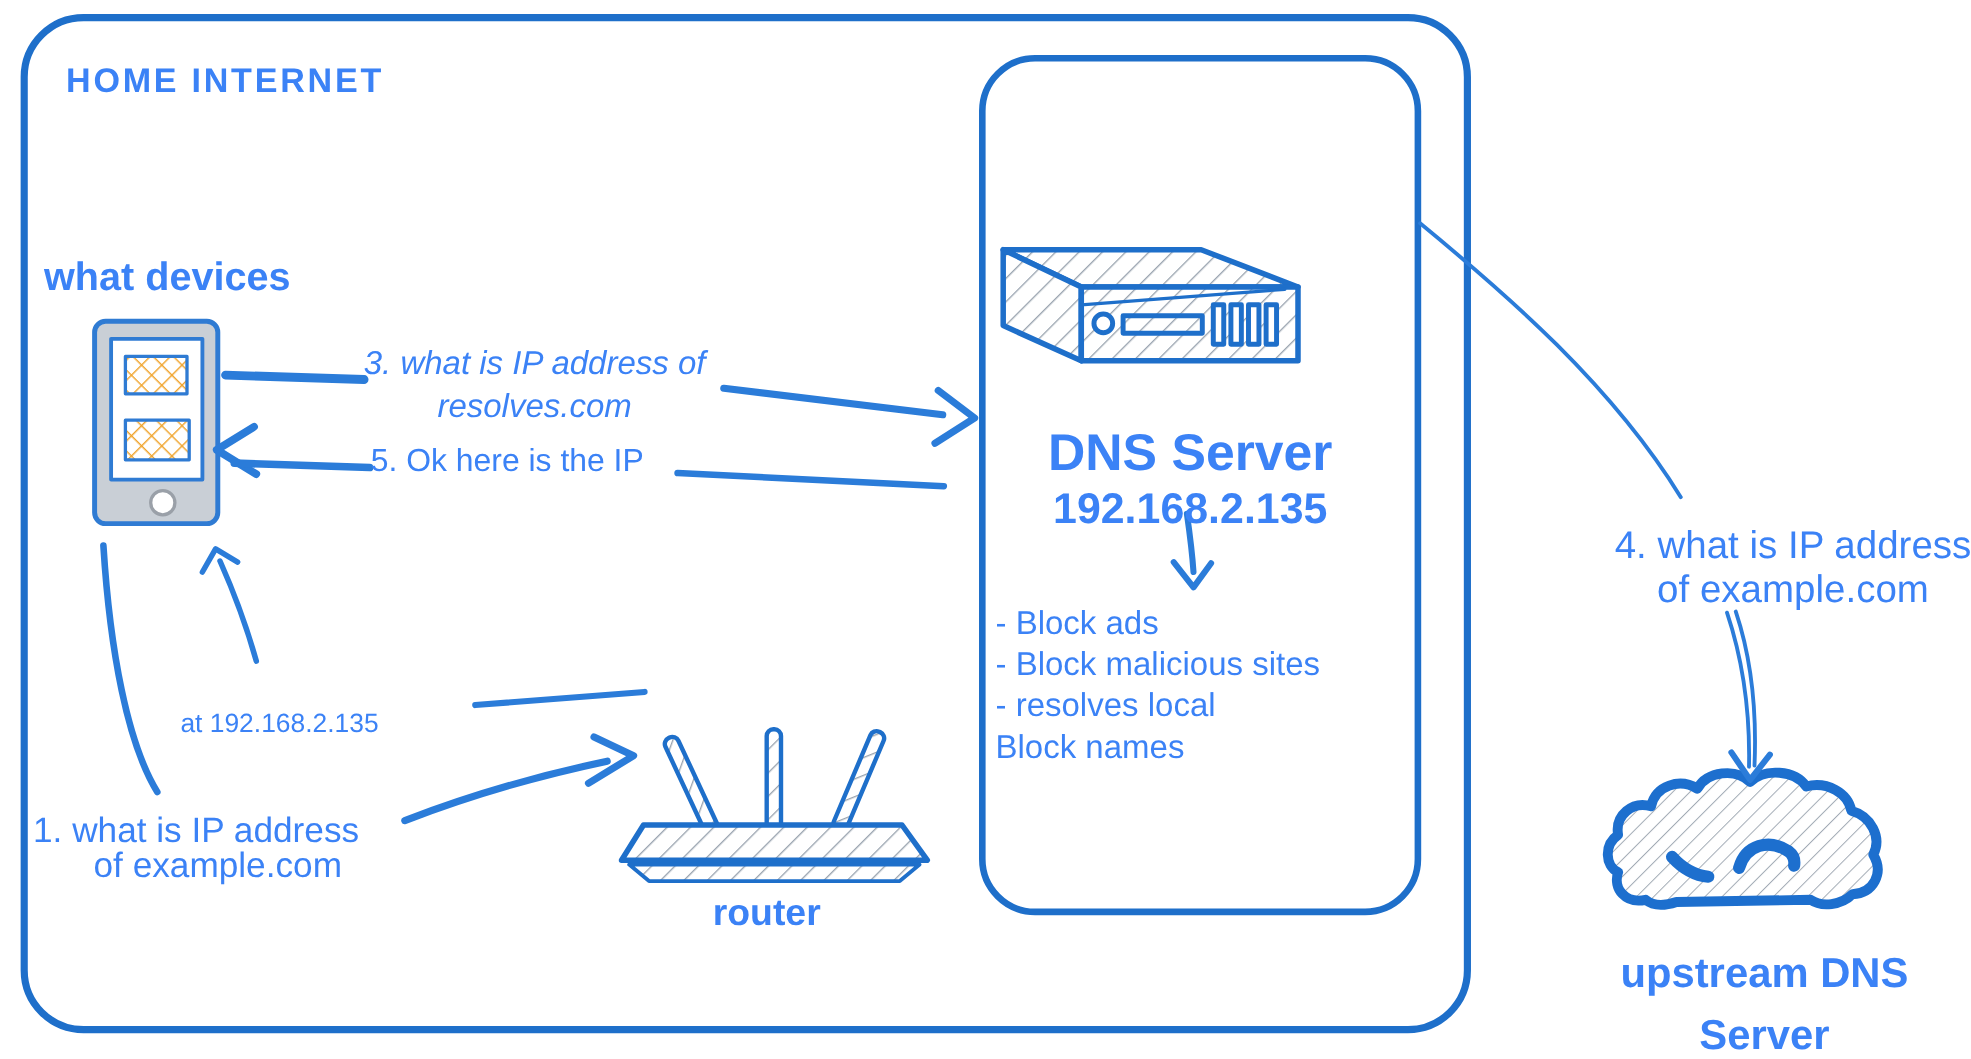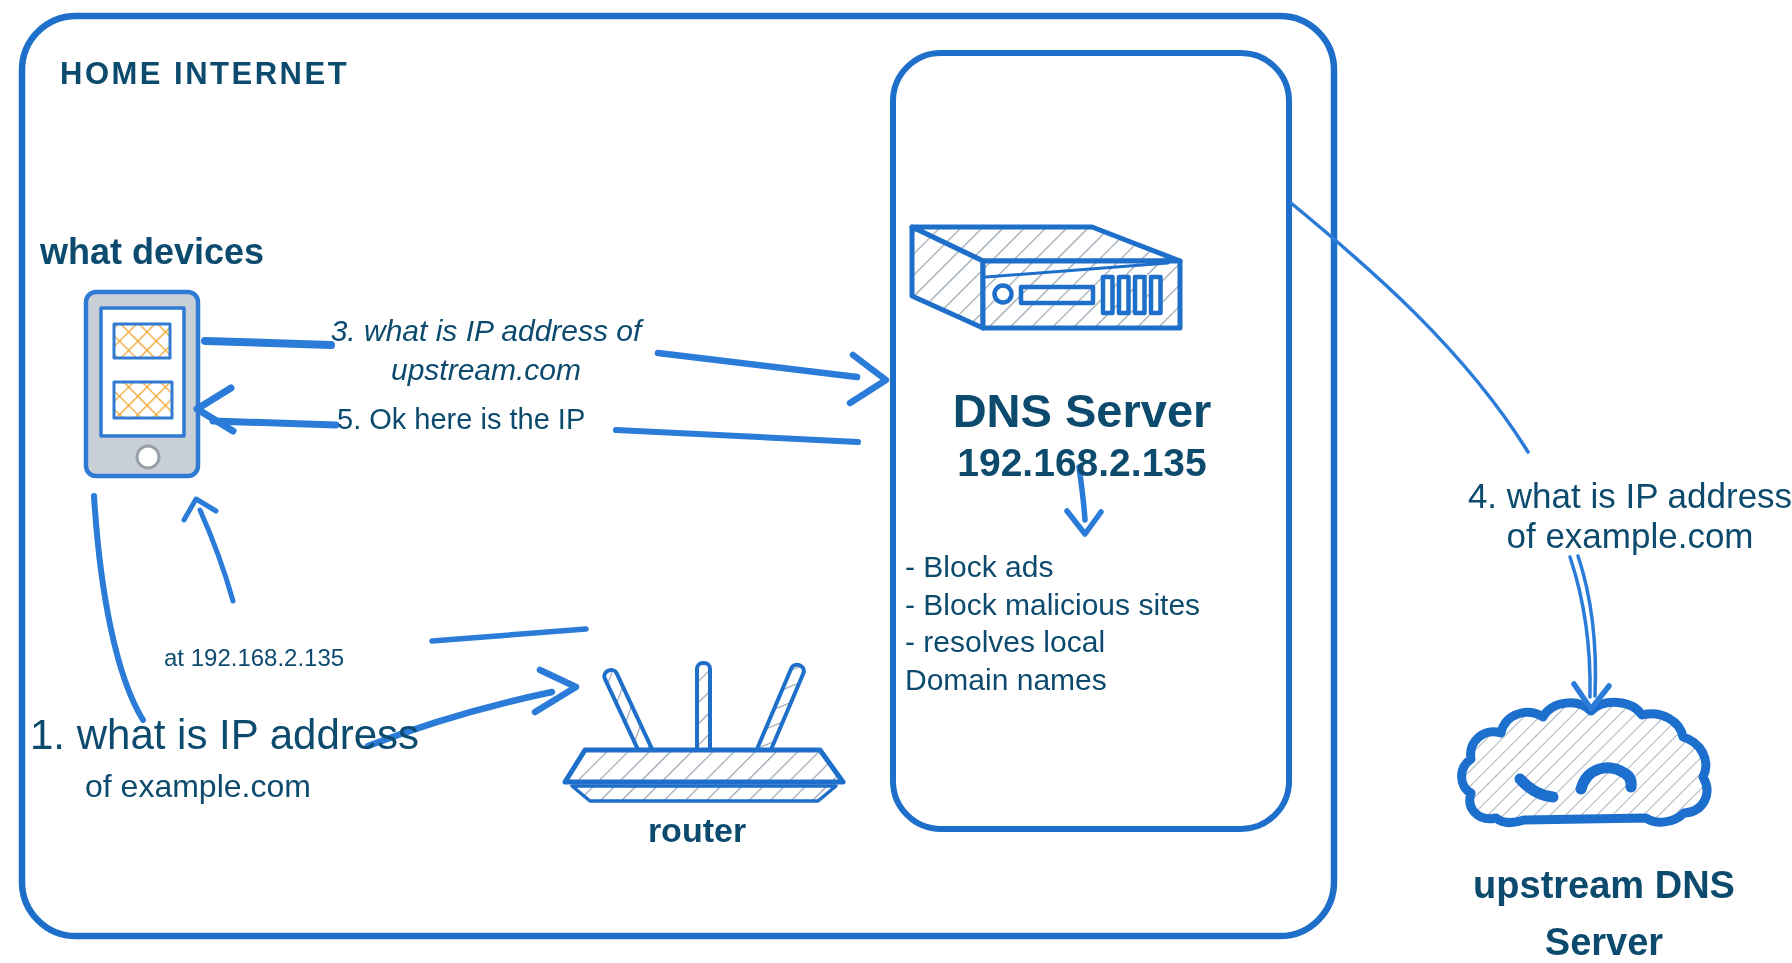--- a/index.html
+++ b/index.html
@@ -1,19 +1,19 @@
 <!DOCTYPE html>
 <html><head>
 <meta charset="utf-8">
 <style>
   html,body{margin:0;padding:0;background:#ffffff;}
   #stage{position:relative;width:1792px;height:963px;background:#fff;overflow:hidden;
          font-family:"Liberation Sans","DejaVu Sans",sans-serif;}
   #art{position:absolute;left:0;top:0;width:1792px;height:963px;}
-  .txt{position:absolute;color:#0c4a6e;white-space:nowrap;line-height:1.18;}
+  .txt{position:absolute;color:#3b82f6;white-space:nowrap;line-height:1.18;}
   .c{text-align:center;white-space:normal;}
   .b{font-weight:bold;}
   .title{font-size:31px;letter-spacing:2.5px;font-weight:bold;}
   .lbl-lg{font-size:36px;font-weight:bold;}
   .msg{font-size:30px;}
   .feat{font-size:30px;line-height:37.5px;}
 </style>
 </head>
 <body>
 
@@ -129,40 +129,40 @@
       <polyline points="1574,684 1591,709 1609,686" stroke-width="5.5"></polyline>
     </g>
   </svg>
 
   <div class="txt title" style="left:60px;top:56px;">HOME INTERNET</div>
 
   <div class="txt lbl-lg" style="left:40px;top:231px;">what devices</div>
 
   <div class="txt msg c" style="left:312px;top:311px;width:348px;line-height:39px;font-style:italic;">
     <div>3. what is IP address of</div>
-    <div>upstream.com</div>
+    <div>resolves.com</div>
   </div>
 
   <div class="txt" style="left:337px;top:402px;font-size:29px;">5. Ok here is the IP</div>
 
   <div class="txt" style="left:164px;top:644px;font-size:24px;">at 192.168.2.135</div>
 
-  <div class="txt" style="left:30px;top:710px;font-size:42px;">1. what is IP address</div>
+  <div class="txt" style="left:30px;top:736px;font-size:32px;">1. what is IP address</div>
   <div class="txt" style="left:85px;top:768px;font-size:32px;">of example.com</div>
 
   <div class="txt c" style="left:642px;top:810px;width:110px;font-size:34px;font-weight:bold;">router</div>
 
   <div class="txt c b" style="left:927px;top:383px;width:310px;font-size:47px;">DNS Server</div>
   <div class="txt c b" style="left:927px;top:440px;width:310px;font-size:39px;">192.168.2.135</div>
 
   <div class="txt feat" style="left:905px;top:548px;">
     <div>- Block ads</div>
     <div>- Block malicious sites</div>
     <div>- resolves local</div>
-    <div>Domain names</div>
+    <div>Block names</div>
   </div>
 
   <div class="txt c" style="left:1452px;top:476px;width:356px;font-size:35px;line-height:40px;">
     <div>4. what is IP address</div>
     <div>of example.com</div>
   </div>
 
   <div class="txt c b" style="left:1444px;top:857px;width:320px;font-size:38px;line-height:57px;">
     <div>upstream DNS</div>
     <div>Server</div>

